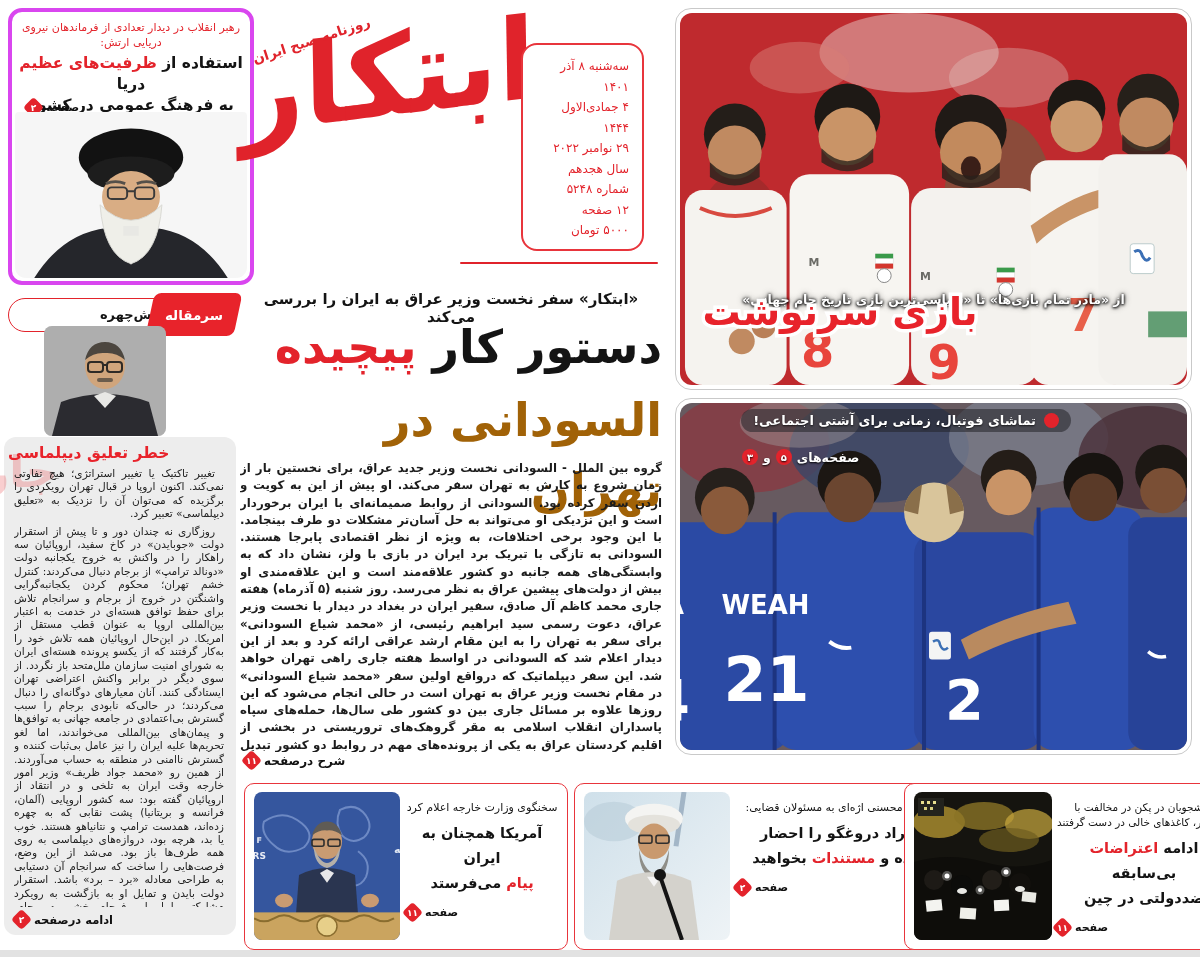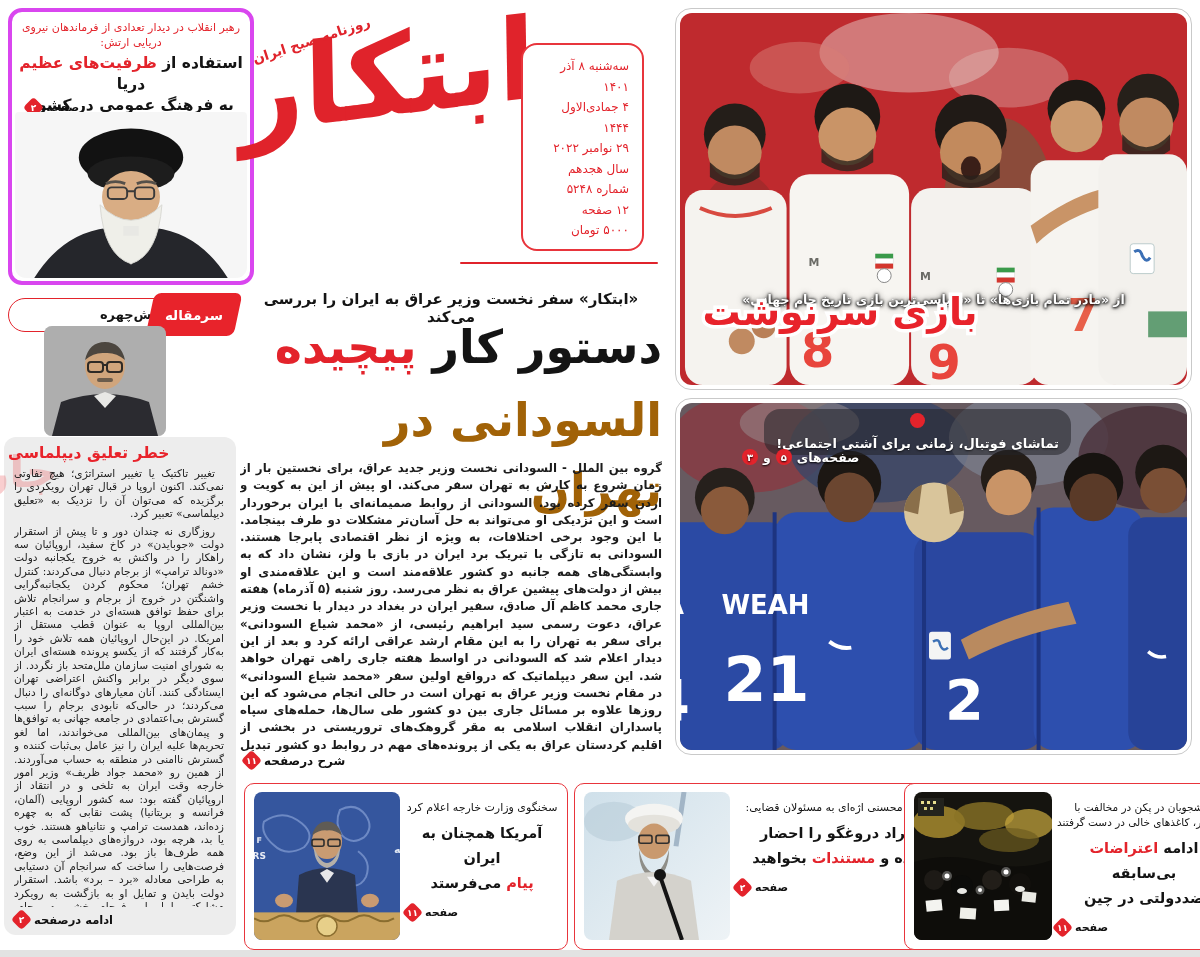--- a/index.html
+++ b/index.html
@@ -36,21 +36,21 @@
   .mastrule{left:460px;top:262px;width:198px;height:2px;background:#e0232b;border-radius:2px;}
   
   .photoframe{background:#fff;border:1px solid #c9c9c9;border-radius:16px;padding:4px;box-sizing:border-box;}
   .photoinner{position:relative;width:100%;height:100%;border-radius:12px;overflow:hidden;}
   .photoinner svg{display:block;width:100%;height:100%;}
   .p1kick{position:absolute;left:0;right:0;bottom:78px;text-align:center;color:#fff;font-weight:bold;
     font-size:12.5px;text-shadow:0 0 3px #000,0 1px 3px #000,0 0 6px rgba(0,0,0,.8);}
   .p1title{position:absolute;left:0;right:0;bottom:6px;display:flex;justify-content:center;}
   .p2pill{position:absolute;top:6px;right:116px;display:flex;align-items:center;gap:8px;
     background:rgba(35,35,40,.55);border-radius:16px;padding:4px 12px;color:#fff;font-weight:bold;font-size:13px;
-    text-shadow:0 1px 2px rgba(0,0,0,.7);flex-direction:column;}
+    text-shadow:0 1px 2px rgba(0,0,0,.7);}
   .p2pill .dot{width:15px;height:15px;border-radius:50%;background:#e3232b;flex:0 0 auto;}
   .p2pages{position:absolute;top:46px;left:62px;display:flex;align-items:center;gap:5px;color:#fff;
     font-weight:bold;font-size:12.5px;text-shadow:0 1px 2px #000;}
   
   .leadkick{left:240px;top:290px;width:422px;font-size:15px;font-weight:bold;text-align:center;color:#141414;}
   .leadh1{left:240px;top:312px;width:422px;font-size:46px;line-height:70px;font-weight:bold;text-align:right;color:#141414;letter-spacing:-1px;}
   .leadh2{left:240px;top:385px;width:422px;font-size:46px;line-height:70px;font-weight:bold;text-align:right;color:#a16207;letter-spacing:-1px;}
   .leadbody{left:240px;top:460px;width:422px;height:292px;overflow:hidden;font-size:11.8px;font-weight:bold;
     line-height:17.3px;color:#1c1c1c;text-align:justify;}
   .leadmore{left:244px;top:753px;}

